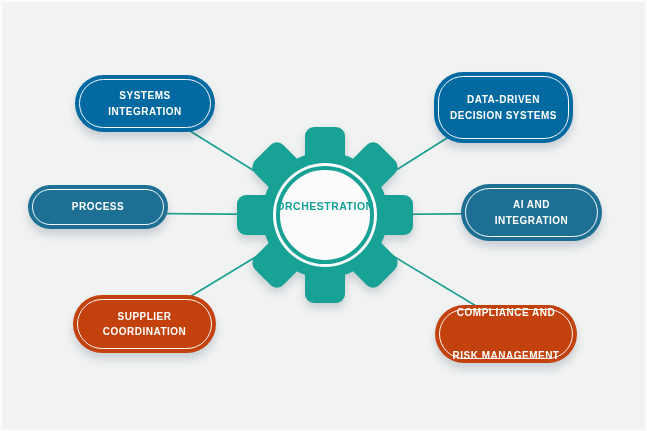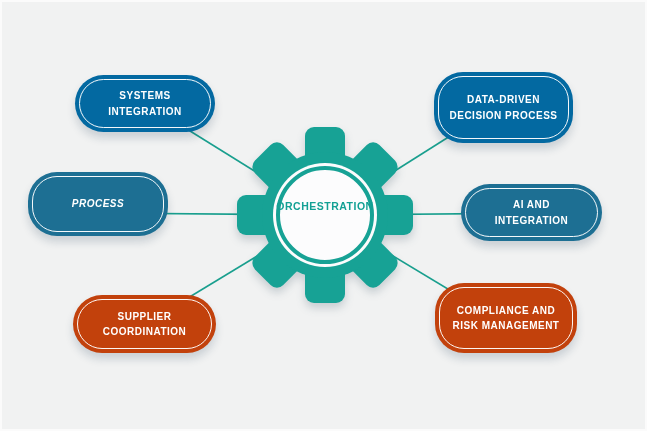--- a/index.html
+++ b/index.html
@@ -31,24 +31,24 @@
     border:1.6px solid rgba(255,255,255,.95);
     border-radius:25px;
     pointer-events:none;
   }
   .pill--teal{background:#0369a1;}
   .pill--blue{background:#1d6f93;}
   .pill--navy{background:#c2410c;}
 
   #node-systems      {left:75px;  top:75px;  width:140px; height:57px;}
   #node-data         {left:434px; top:72px;  width:139px; height:71px;}
-  #node-process      {left:28px;  top:172px; width:140px; height:64px;font-style:italic;}
+  #node-process      {left:28px;  top:185px; width:140px; height:44px;}
   #node-ai           {left:461px; top:184px; width:141px; height:57px;}
   #node-supplier     {left:73px;  top:295px; width:143px; height:58px;}
-  #node-compliance   {left:435px; top:283px; width:142px; height:70px;}
+  #node-compliance   {left:435px; top:305px; width:142px; height:58px;justify-content:space-between;}
 
   .center-label{
     position:absolute;
     left:255px; top:198px; width:140px;
     text-align:center;
     color:#13a094;
     font-weight:bold;
     font-size:10.5px;
     letter-spacing:.5px;
     line-height:1.65;
@@ -91,21 +91,21 @@
     <div>ORCHESTRATION</div>
   </div>
 
   <div id="node-systems" class="pill pill--teal">
     <span>SYSTEMS</span>
     <span>INTEGRATION</span>
   </div>
 
   <div id="node-data" class="pill pill--teal">
     <span>DATA-DRIVEN</span>
-    <span>DECISION PROCESS</span>
+    <span>DECISION SYSTEMS</span>
   </div>
 
   <div id="node-process" class="pill pill--blue">
     <span>PROCESS</span>
   </div>
 
   <div id="node-ai" class="pill pill--blue">
     <span>AI AND</span>
     <span>INTEGRATION</span>
   </div>

